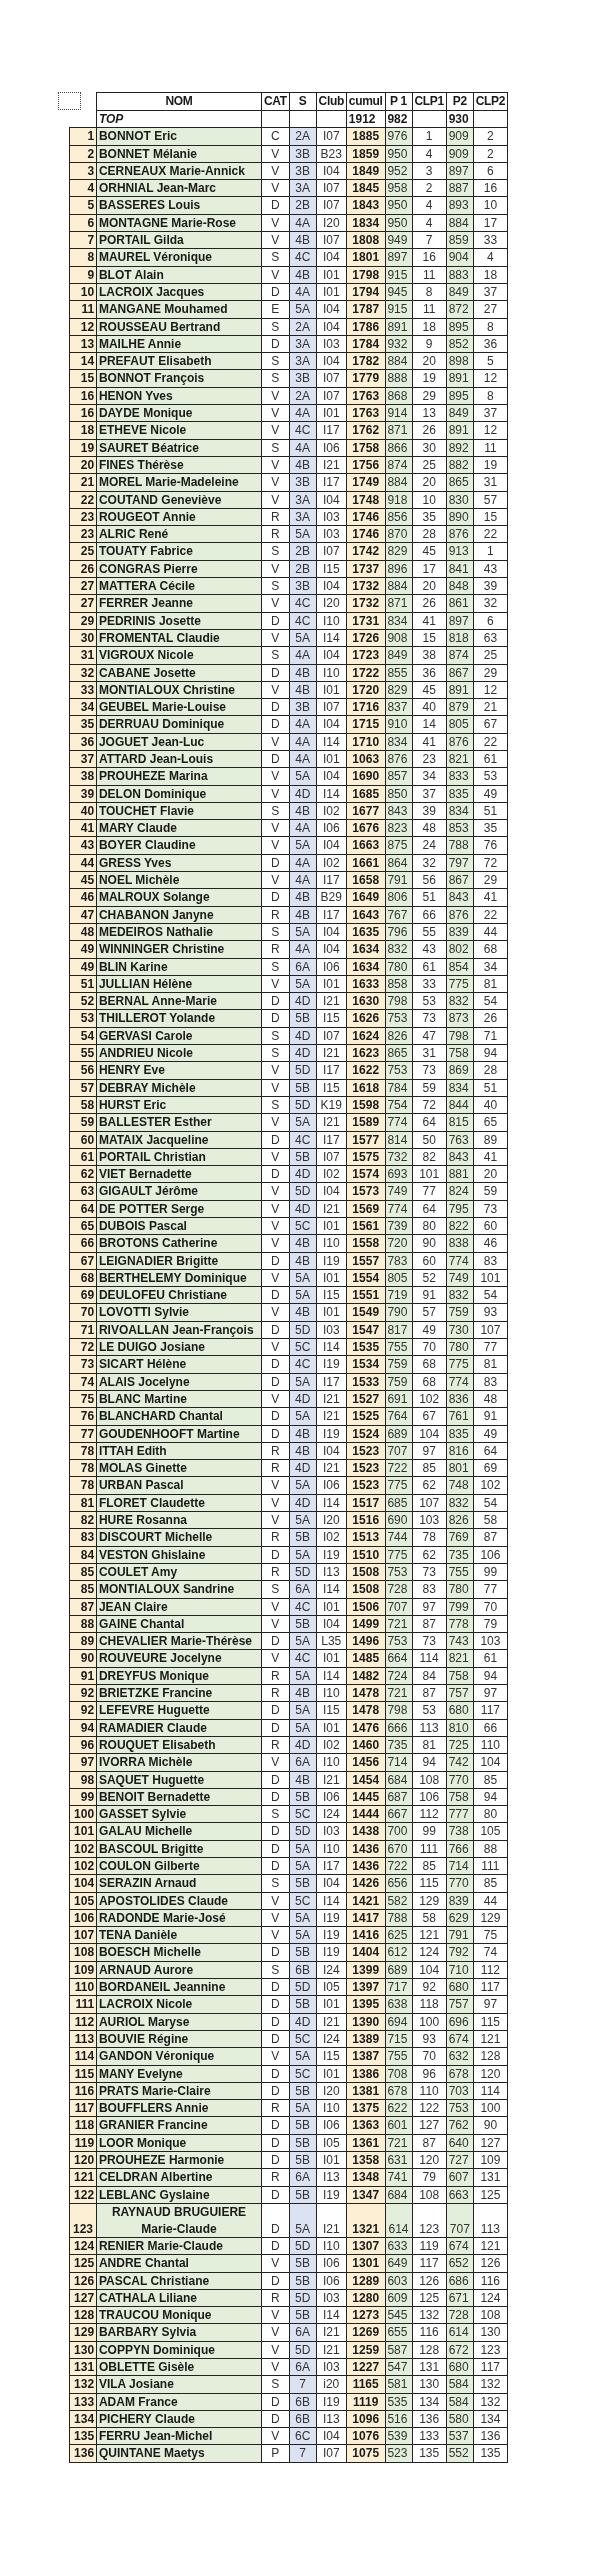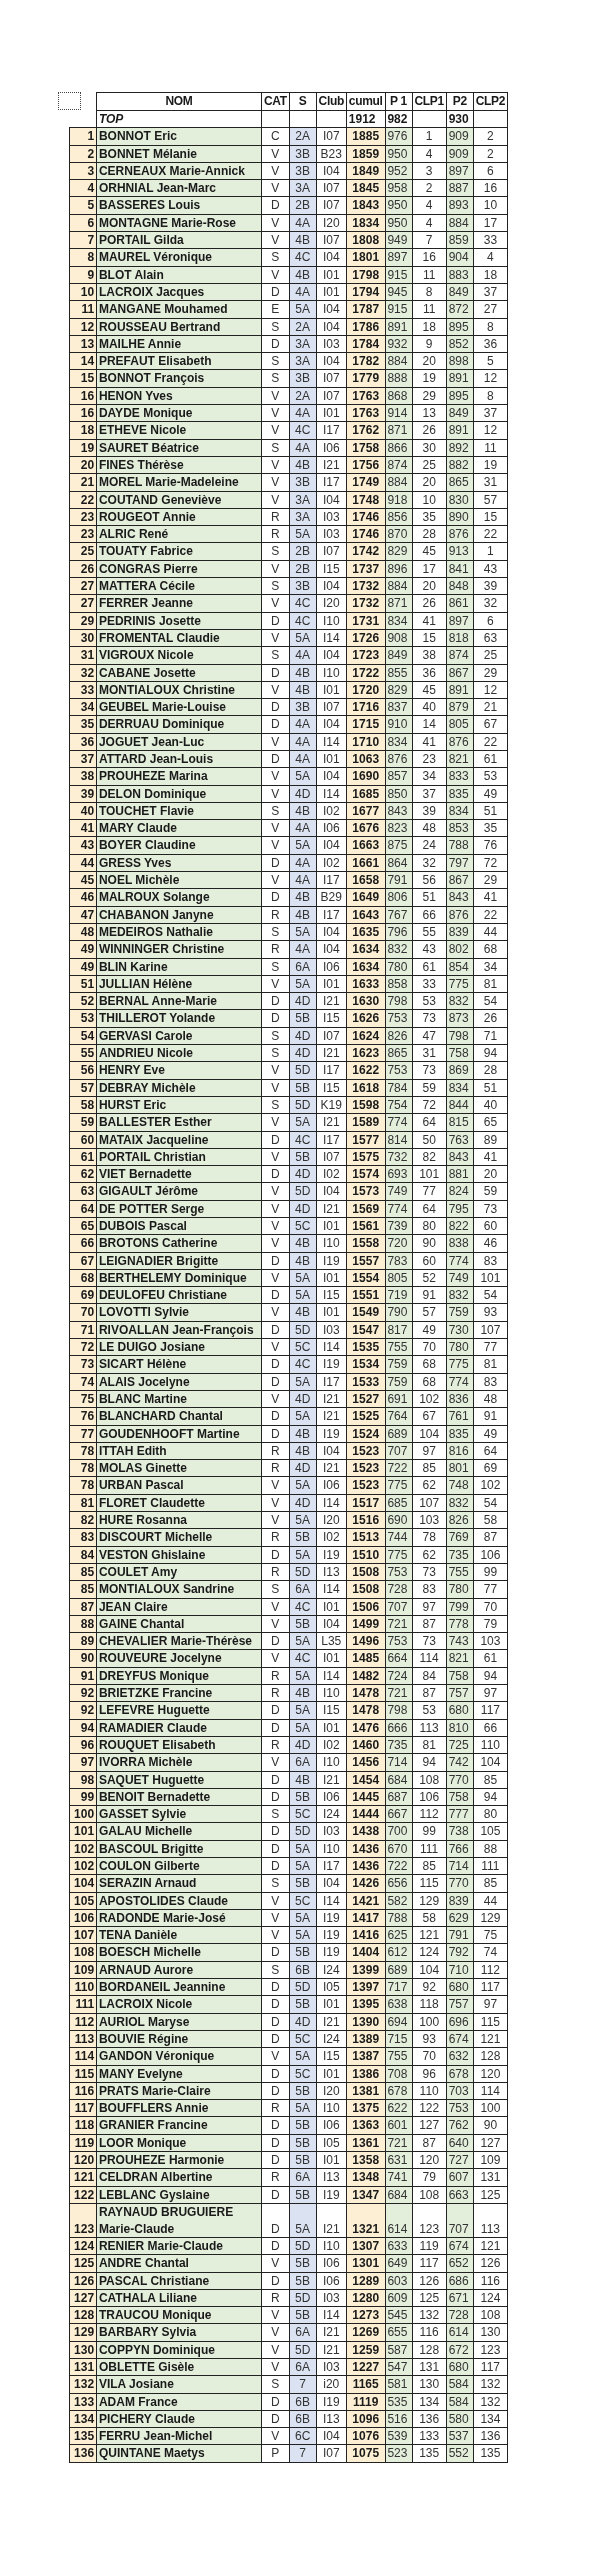--- a/index.html
+++ b/index.html
@@ -26,21 +26,21 @@
   .col-clp2 { width: 32px; }
   tr.top td { font-weight: bold; height: 17px; }
   tr.top td.name { font-style: italic; }
   td.norank { border-left: none !important; border-top: none !important; border-bottom: none !important; }
   td.rank { background: #fcefd3; font-weight: bold; text-align: right; padding-right: 4.8px; }
   td.name { background: #e3eedb; font-weight: bold; }
   td.s { background: #dbe2f2; text-align: center; color: #333; }
   td.cumul { background: #fcefd3; font-weight: bold; text-align: center; }
   td.p { background: #e3eedb; text-align: left; color: #333; }
   td.plain { text-align: center; color: #333; }
-  tr.tall td { height: 34px; }
+  tr.tall td { height: 34px; text-align: center; }
   tr.tall td.name { white-space: normal; line-height: 16.3px; vertical-align: bottom; }
   tr.tall td.rank, tr.tall td.plain, tr.tall td.s, tr.tall td.cumul, tr.tall td.p { vertical-align: bottom; }
 </style>
 </head>
 <body>
 
 <div class="corner"></div>
 
 <table class="ranking">
   <colgroup>

